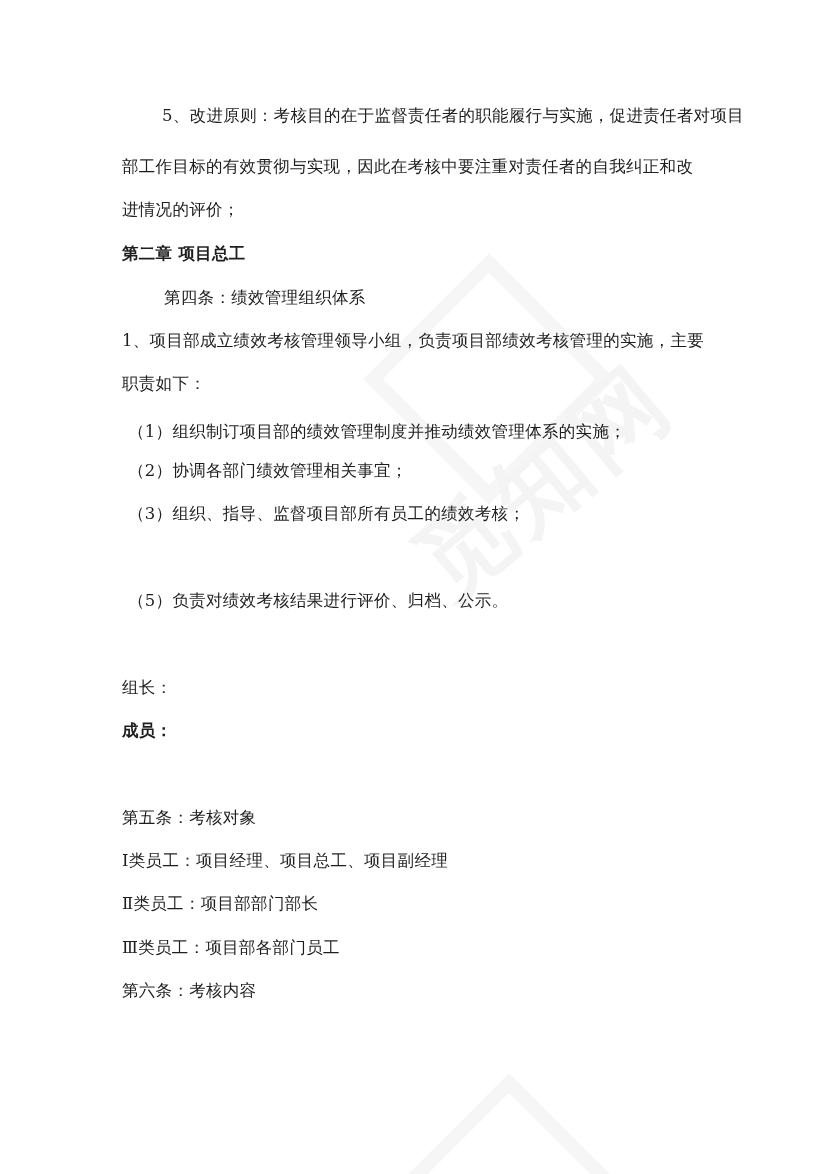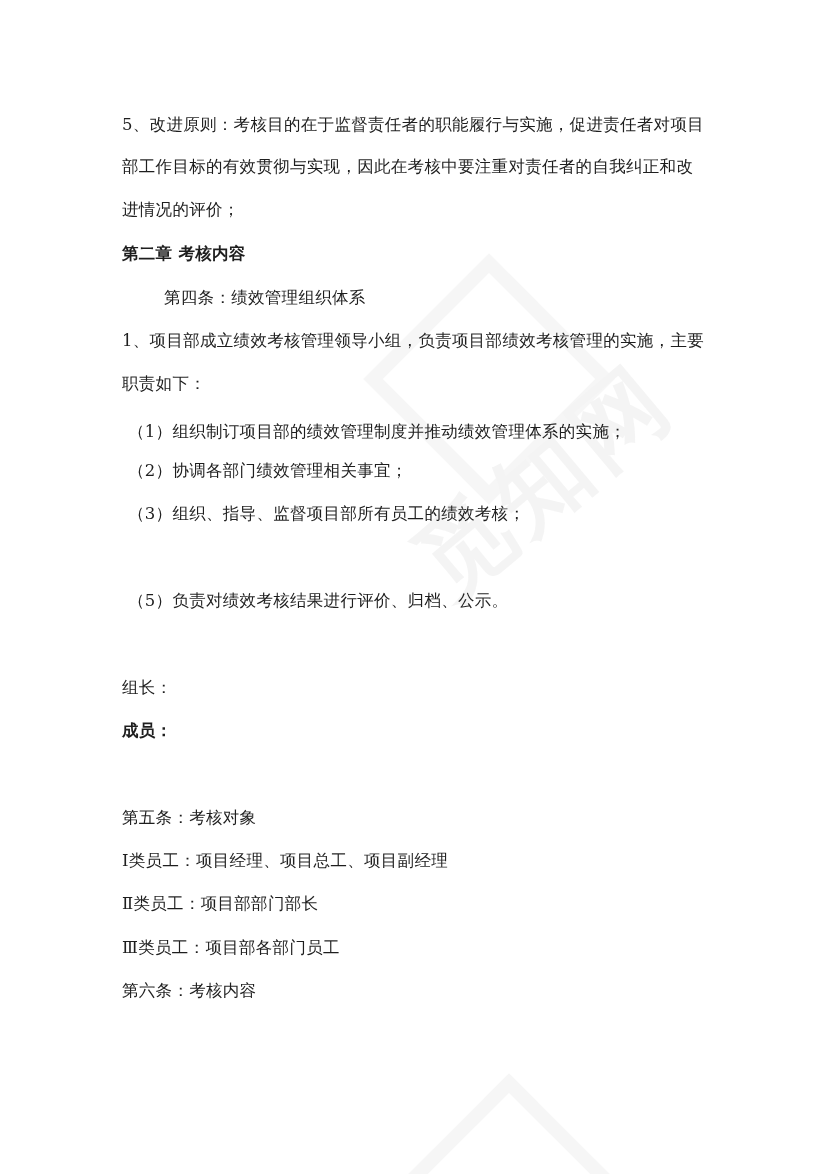--- a/index.html
+++ b/index.html
@@ -59,24 +59,24 @@
 <div class="page">
 
   <div class="watermark" style="left:360px; top:300px;">
     <div class="wm-diamond" style="left:40px; top:-10px; width:150px; height:150px;"></div>
     <div class="wm-text" style="left:30px; top:230px;">觅知网</div>
   </div>
   <div class="watermark" style="left:420px; top:1110px;">
     <div class="wm-diamond" style="left:0px; top:0px; width:150px; height:150px;"></div>
   </div>
 
-  <div class="line" style="top:113px;">5、改进原则：考核目的在于监督责任者的职能履行与实施，促进责任者对项目</div>
+  <div class="line" style="top:104px;margin-left:40px;">5、改进原则：考核目的在于监督责任者的职能履行与实施，促进责任者对项目</div>
   <div class="line" style="top:155px;">部工作目标的有效贯彻与实现，因此在考核中要注重对责任者的自我纠正和改</div>
   <div class="line" style="top:198px;">进情况的评价；</div>
-  <div class="line bold" style="top:242px;">第二章 考核内容</div>
+  <div class="line bold" style="top:242px;">第二章 项目总工</div>
   <div class="line" style="top:286px;margin-left:42px;">第四条：绩效管理组织体系</div>
   <div class="line" style="top:329px;">1、项目部成立绩效考核管理领导小组，负责项目部绩效考核管理的实施，主要</div>
   <div class="line" style="top:372px;">职责如下：</div>
   <div class="line indent" style="top:420px;">（1）组织制订项目部的绩效管理制度并推动绩效管理体系的实施；</div>
   <div class="line indent" style="top:459px;">（2）协调各部门绩效管理相关事宜；</div>
   <div class="line indent" style="top:502px;">（3）组织、指导、监督项目部所有员工的绩效考核；</div>
   <div class="line indent" style="top:589px;">（5）负责对绩效考核结果进行评价、归档、公示。</div>
   <div class="line" style="top:676px;">组长：</div>
   <div class="line" style="top:719px;font-weight:bold;">成员：</div>
   <div class="line" style="top:806px;">第五条：考核对象</div>

